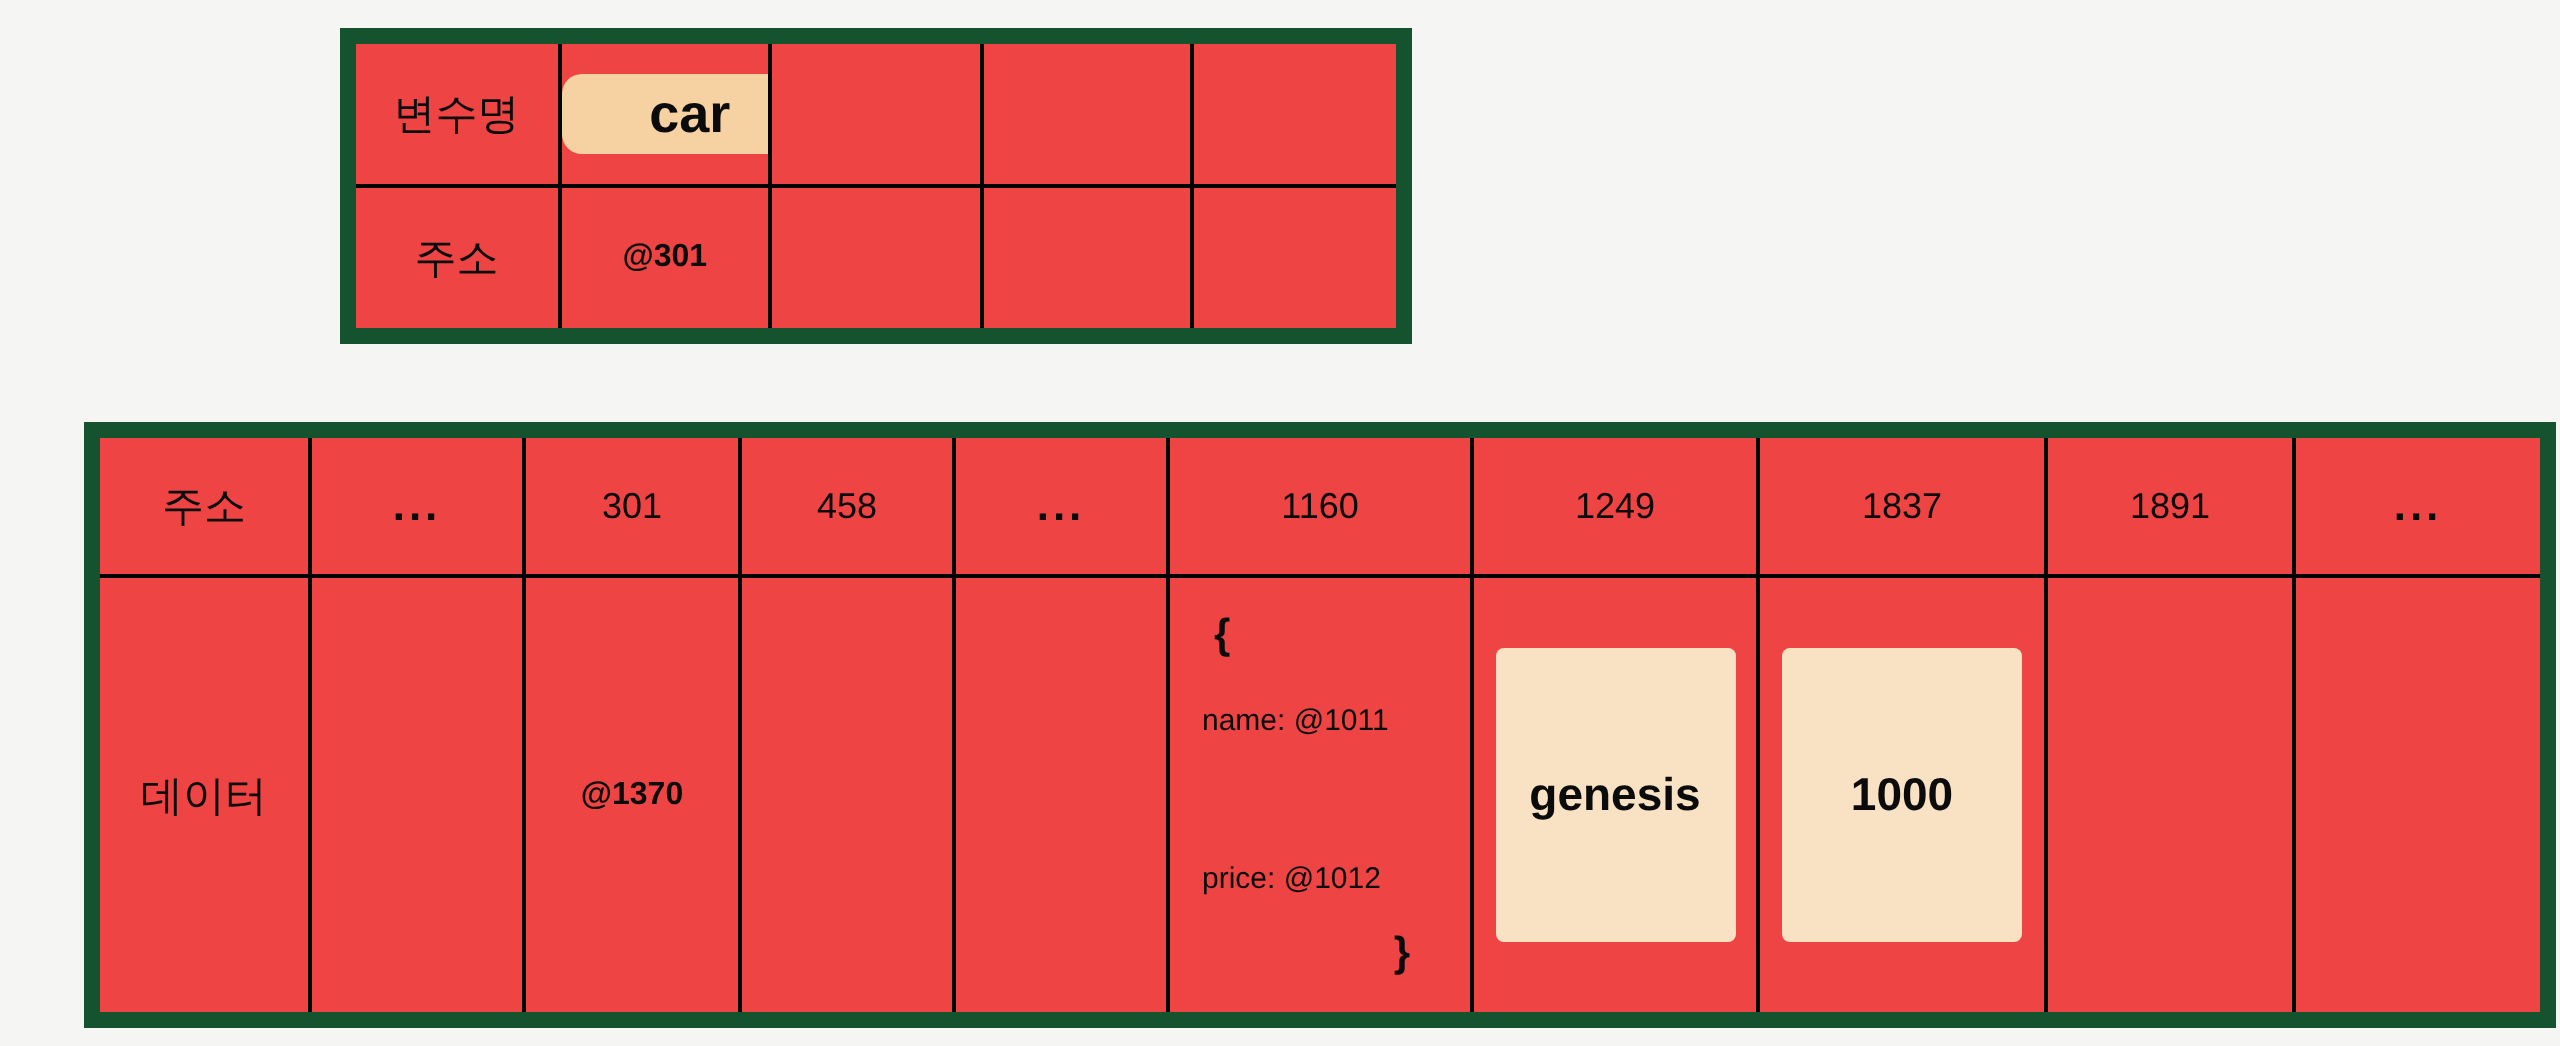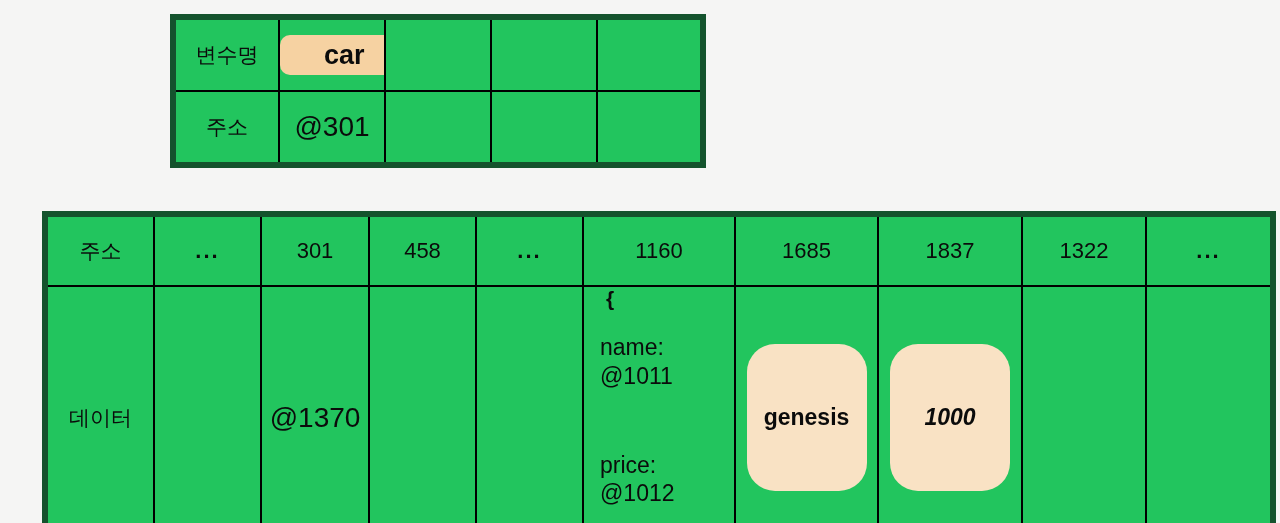--- a/index.html
+++ b/index.html
@@ -10,22 +10,22 @@
     overflow: hidden;
     background: #f5f5f4;
     font-family: "Liberation Sans", "DejaVu Sans", sans-serif;
     color: #0b0b0b;
   }
   .stage { position: relative; width: 1280px; height: 523px; }
 
   table {
     border-collapse: collapse;
     table-layout: fixed;
-    background: #22c55e;
-    border: 6px solid #14532d;
+    background: #ef4444;
+    border: 8px solid #14532d;
   }
   td {
     border: 2px solid #000;
     text-align: center;
     vertical-align: middle;
     padding: 0;
     overflow: hidden;
   }
 
   
@@ -43,57 +43,57 @@
     position: absolute;
     left: 42px;
     top: 211px;
     width: 1228px;
     height: 289px;
   }
   .mtable tr.hdr td { height: 68px; }
   .mtable tr.data td { height: 217px; }
 
   .k-label  { font-size: 21px; }
-  .addr-num { font-size: 22px; text-align: center; }
+  .addr-num { font-size: 18px; text-align: center; }
   .dots     { font-size: 22px; font-weight: bold; letter-spacing: 2px; }
-  .bold-val { font-size: 28px; font-weight: normal; }
+  .bold-val { font-size: 16px; font-weight: bold; }
 
   .pill {
     display: inline-block;
     background: #f6d2a2;
     border-radius: 10px;
     padding: 4px 44px;
     font-size: 27px;
     font-weight: bold;
     line-height: 1.2;
   }
 
   .big-pill {
     width: 120px;
     height: 147px;
     margin: 0 auto;
     background: #f9e2c4;
-    border-radius: 28px;
+    border-radius: 4px;
     display: flex;
     align-items: center;
     justify-content: center;
     font-size: 23px;
     font-weight: bold;
   }
 
   .obj {
     display: flex;
     flex-direction: column;
     justify-content: center;
     height: 100%;
     box-sizing: border-box;
     padding: 0 12px 0 16px;
     text-align: left;
   }
-  .obj .line  { font-size: 23px; line-height: 1.25; }
+  .obj .line  { font-size: 15px; line-height: 1.25; }
   .obj .brace { font-size: 21px; font-weight: bold; }
   .obj .open  { margin-bottom: 22px; padding-left: 6px; }
   .obj .p1    { margin-bottom: 12px; }
   .obj .p2    { margin-bottom: 16px; margin-top: 48px; }
   .obj .close { text-align: right; padding-right: 18px; }
 </style>
 </head>
 <body style="background: rgb(245, 245, 244);">
 
 <div class="stage">
@@ -140,44 +140,44 @@
       <col style="width:127px">
     </colgroup>
     <tbody>
         <tr class="hdr">
       <td class="k-label">주소</td>
       <td class="dots">...</td>
       <td class="addr-num">301</td>
       <td class="addr-num">458</td>
       <td class="dots">...</td>
       <td class="addr-num">1160</td>
-      <td class="addr-num">1685</td>
+      <td class="addr-num">1249</td>
       <td class="addr-num">1837</td>
-      <td class="addr-num">1322</td>
+      <td class="addr-num">1891</td>
       <td class="dots">...</td>
     </tr>
     <tr class="data">
       <td class="k-label">데이터</td>
       <td></td>
       <td class="bold-val">@1370</td>
       <td></td>
       <td></td>
       <td>
         <div class="obj">
           <div class="brace open">{</div>
           <div class="line p1">name: @1011</div>
           <div class="line p2">price: @1012</div>
           <div class="brace close">}</div>
         </div>
       </td>
       <td>
         <div class="big-pill" style="background-color: rgb(249, 226, 196);">genesis</div>
       </td>
       <td>
-        <div class="big-pill" style="background-color: rgb(249, 226, 196); font-style: italic;">1000</div>
+        <div class="big-pill" style="background-color: rgb(249, 226, 196);">1000</div>
       </td>
       <td></td>
       <td></td>
     </tr>
   </tbody>
     </table>
 
 </div>
 
 </body></html>

